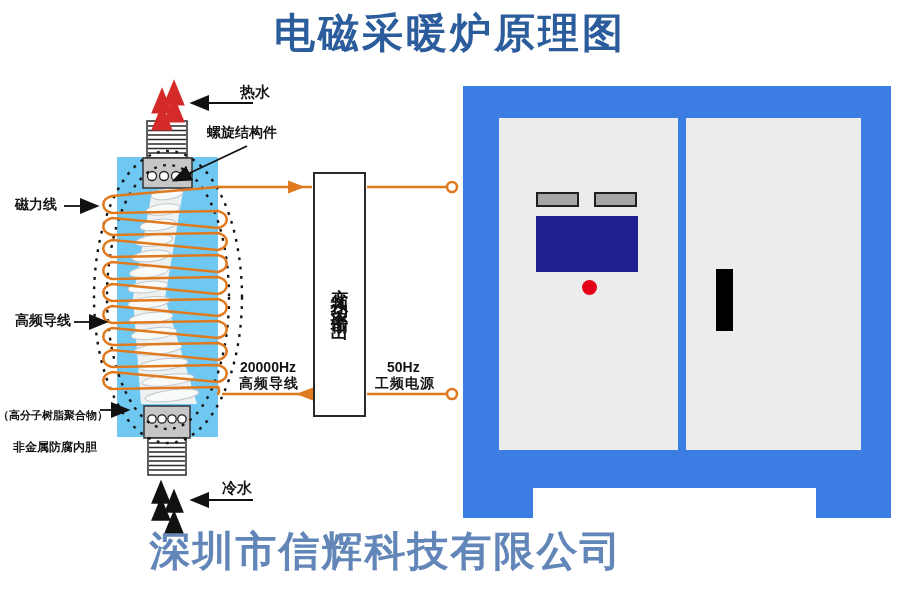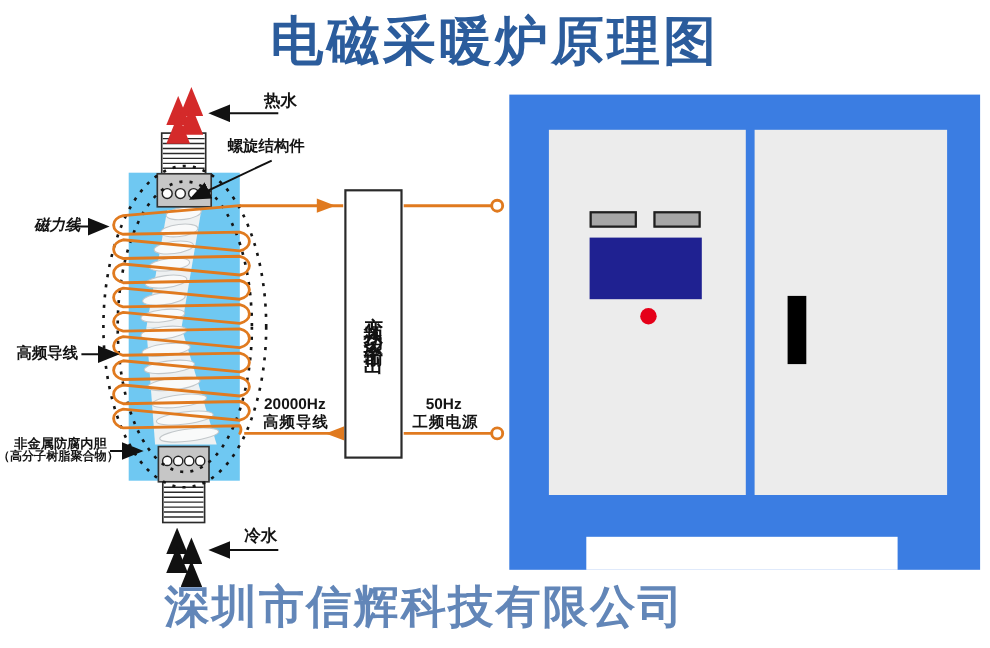--- a/index.html
+++ b/index.html
@@ -3,30 +3,30 @@
 <meta charset="utf-8">
 <style>
   html,body{margin:0;padding:0;background:#fff;}
   #stage{
     position:relative;width:900px;height:589px;background:#ffffff;overflow:hidden;
     font-family:"Liberation Sans","DejaVu Sans",sans-serif;
   }
   .abs{position:absolute;}
   #title{
     left:0;top:6px;width:900px;text-align:center;
-    font-size:48px;font-weight:bold;color:#2b5c9c;letter-spacing:3px;white-space:nowrap;
+    font-size:41px;font-weight:bold;color:#2b5c9c;letter-spacing:3px;white-space:nowrap;
   }
   #footer{
     left:0;top:524px;width:772px;text-align:center;
     font-size:41px;font-weight:bold;color:#6286b8;letter-spacing:2px;white-space:nowrap;
   }
   .lbl{color:#141414;font-weight:bold;white-space:nowrap;line-height:1.05;}
   .lbl-15{font-size:15px;}
   .lbl-13{font-size:14px;}
-  .lbl-12{font-size:12px;}
+  .lbl-12{font-size:12px;margin-top:44px;}
   
   #inverter-box{
     left:313px;top:172px;width:53px;height:245px;box-sizing:border-box;
     background:#ffffff;border:2px solid #2a2a2a;
     display:flex;align-items:center;justify-content:center;
   }
   #inverter-box .vtext{
     writing-mode:vertical-lr;text-orientation:upright;
     font-size:17.5px;font-weight:bold;color:#111;letter-spacing:7px;
   }
@@ -154,21 +154,21 @@
       <line x1="247" y1="146" x2="175" y2="180" marker-end="url(#mBlk)"></line>
       <line x1="64" y1="206" x2="96" y2="206" marker-end="url(#mBlk)"></line>
       <line x1="74" y1="322" x2="105" y2="322" marker-end="url(#mBlk)"></line>
       <line x1="100" y1="410" x2="127" y2="410" marker-end="url(#mBlk)"></line>
       <line x1="253" y1="500" x2="193" y2="500" marker-end="url(#mBlk)"></line>
     </g>
   </svg>
 
   <div class="abs lbl lbl-15" style="left:220px;top:84px;margin-left:20px;">热水</div>
   <div class="abs lbl lbl-13" style="left:207px;top:125px;">螺旋结构件</div>
-  <div class="abs lbl lbl-13" style="left:31px;top:197px;font-style:italic;">磁力线</div>
+  <div class="abs lbl lbl-13" style="left:15px;top:197px;">磁力线</div>
   <div class="abs lbl lbl-13" style="left:15px;top:313px;">高频导线</div>
   <div class="abs lbl lbl-12" style="left:13px;top:397px;">非金属防腐内胆</div>
   <div class="abs lbl" style="left:-2px;top:410px;font-size:11px;">（高分子树脂聚合物）</div>
   <div class="abs lbl lbl-13" style="left:240px;top:360px;">20000Hz</div>
   <div class="abs lbl lbl-13" style="left:239px;top:376px;letter-spacing:1px;">高频导线</div>
   <div class="abs lbl lbl-13" style="left:387px;top:360px;">50Hz</div>
   <div class="abs lbl lbl-13" style="left:375px;top:376px;letter-spacing:1px;">工频电源</div>
   <div class="abs lbl lbl-15" style="left:222px;top:480px;">冷水</div>
 
   <div id="inverter-box" class="abs">

